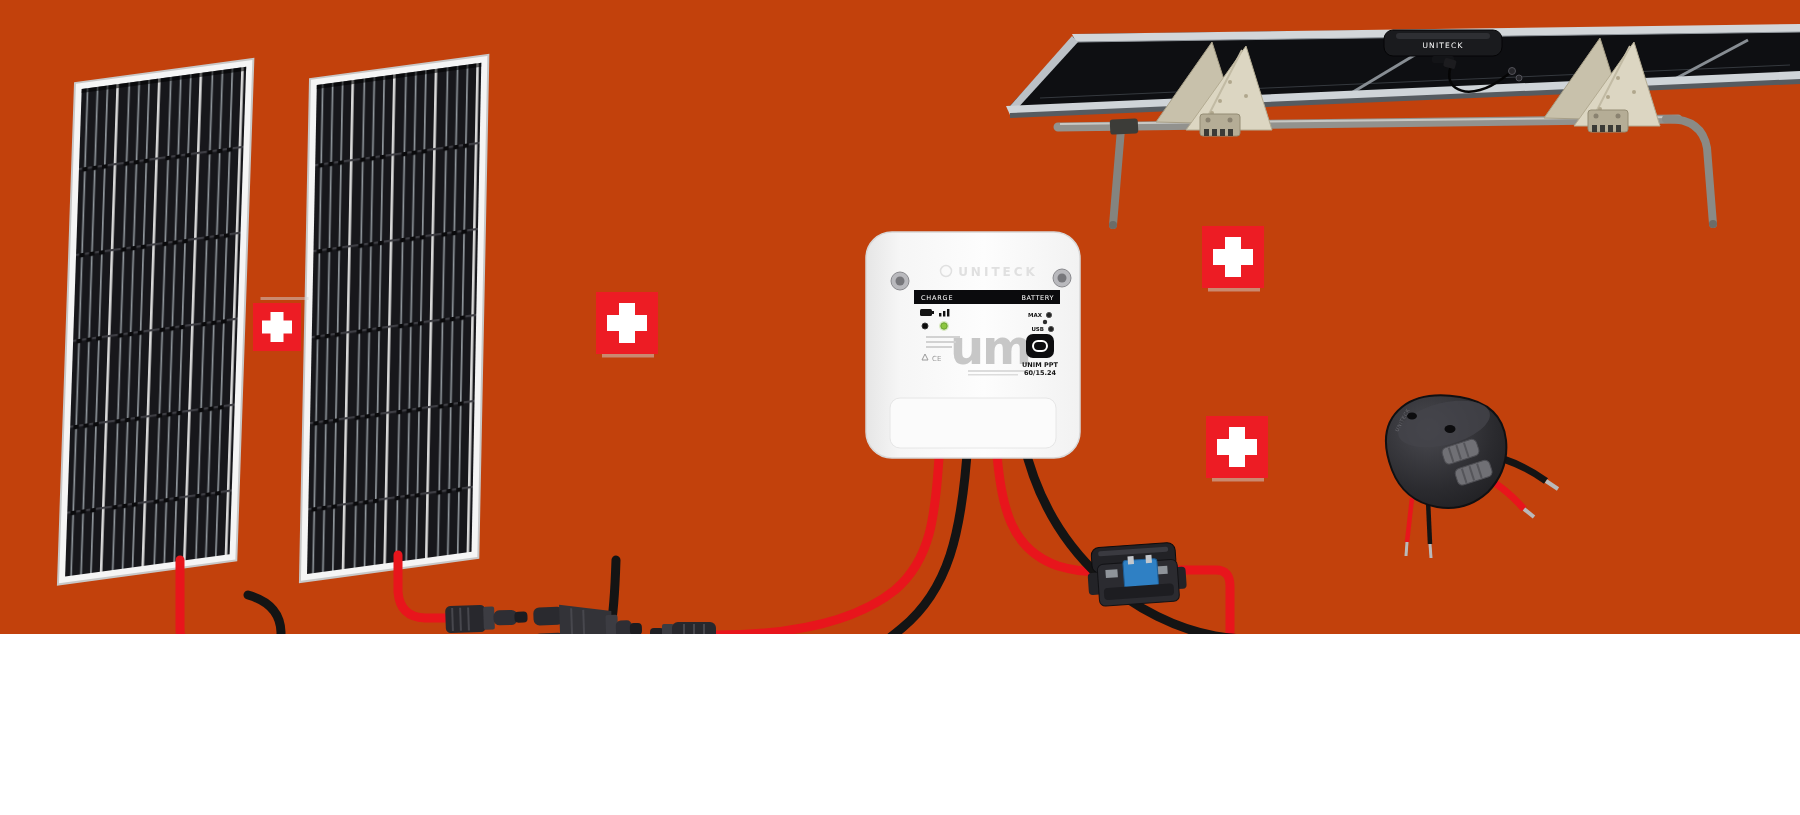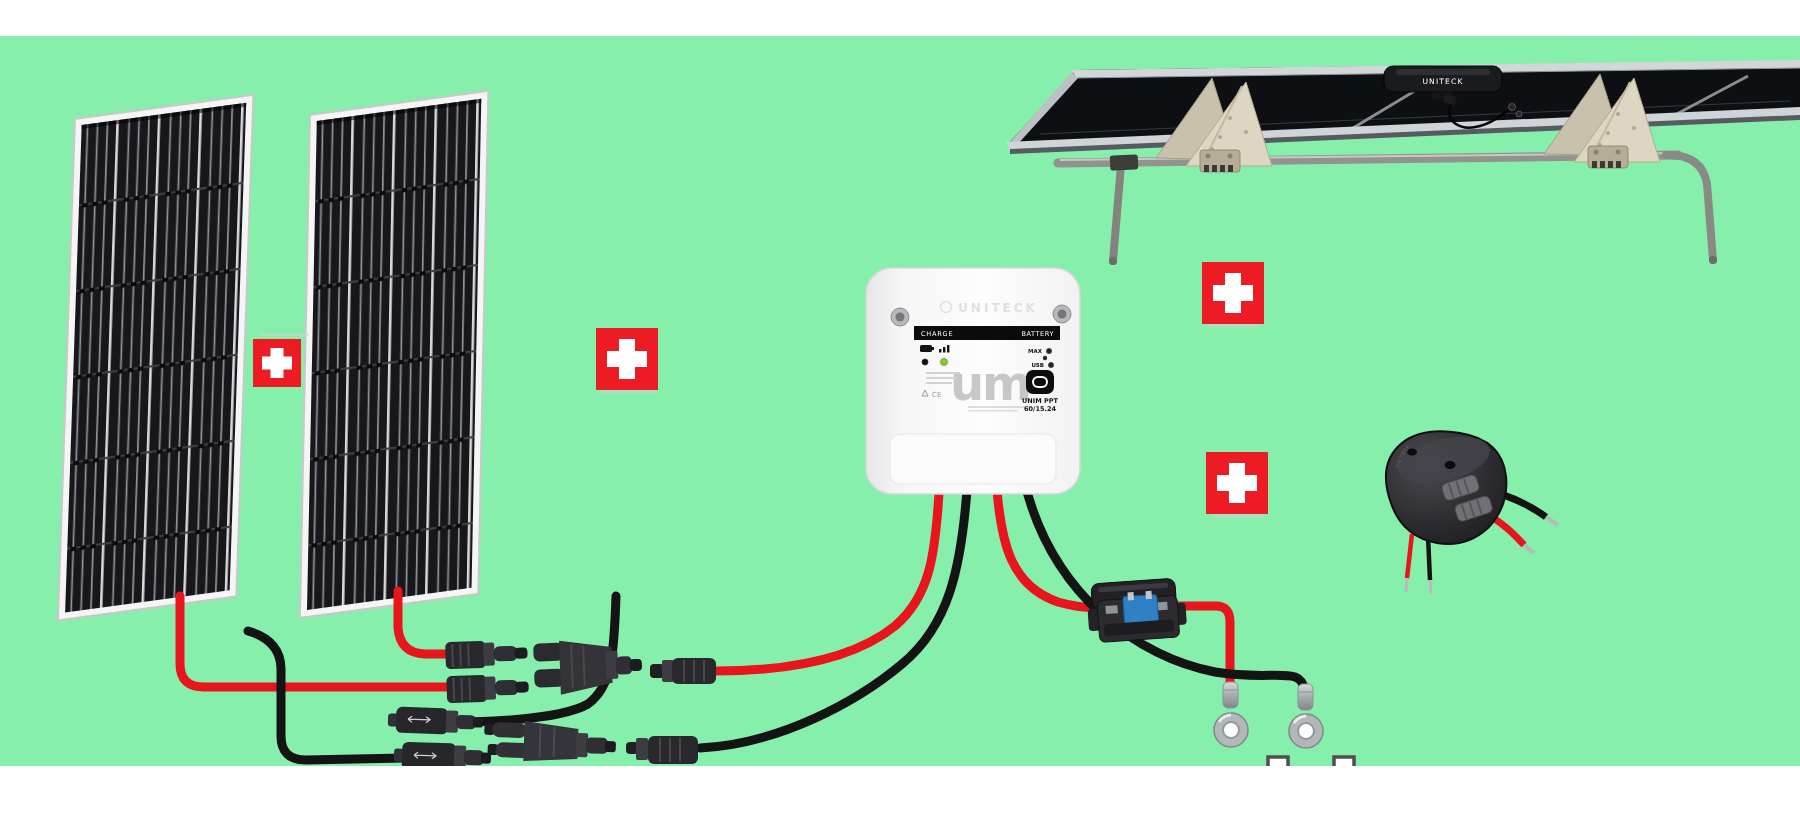--- a/index.html
+++ b/index.html
@@ -1,17 +1,17 @@
 <!DOCTYPE html>
 <html><head>
 <meta charset="utf-8">
 <style>
   html,body{margin:0;padding:0;background:#fff;}
-  .canvas{position:relative;width:1800px;height:730px;background:#86efac;overflow:hidden;
-          font-family:"DejaVu Sans","Liberation Sans",sans-serif;margin-top:36px;}
+  .canvas{position:relative;width:1800px;height:634px;background:#c2410c;overflow:hidden;
+          font-family:"DejaVu Sans","Liberation Sans",sans-serif;}
   svg{display:block;}
   text{font-family:"DejaVu Sans","Liberation Sans",sans-serif;}
   .emboss{letter-spacing:3px;}
   .umlogo{letter-spacing:-2px;font-weight:bold;}
 </style>
 </head>
 <body>
 
 <div class="canvas">
 <svg width="1800" height="815" viewBox="0 0 1800 815" xmlns="http://www.w3.org/2000/svg">

